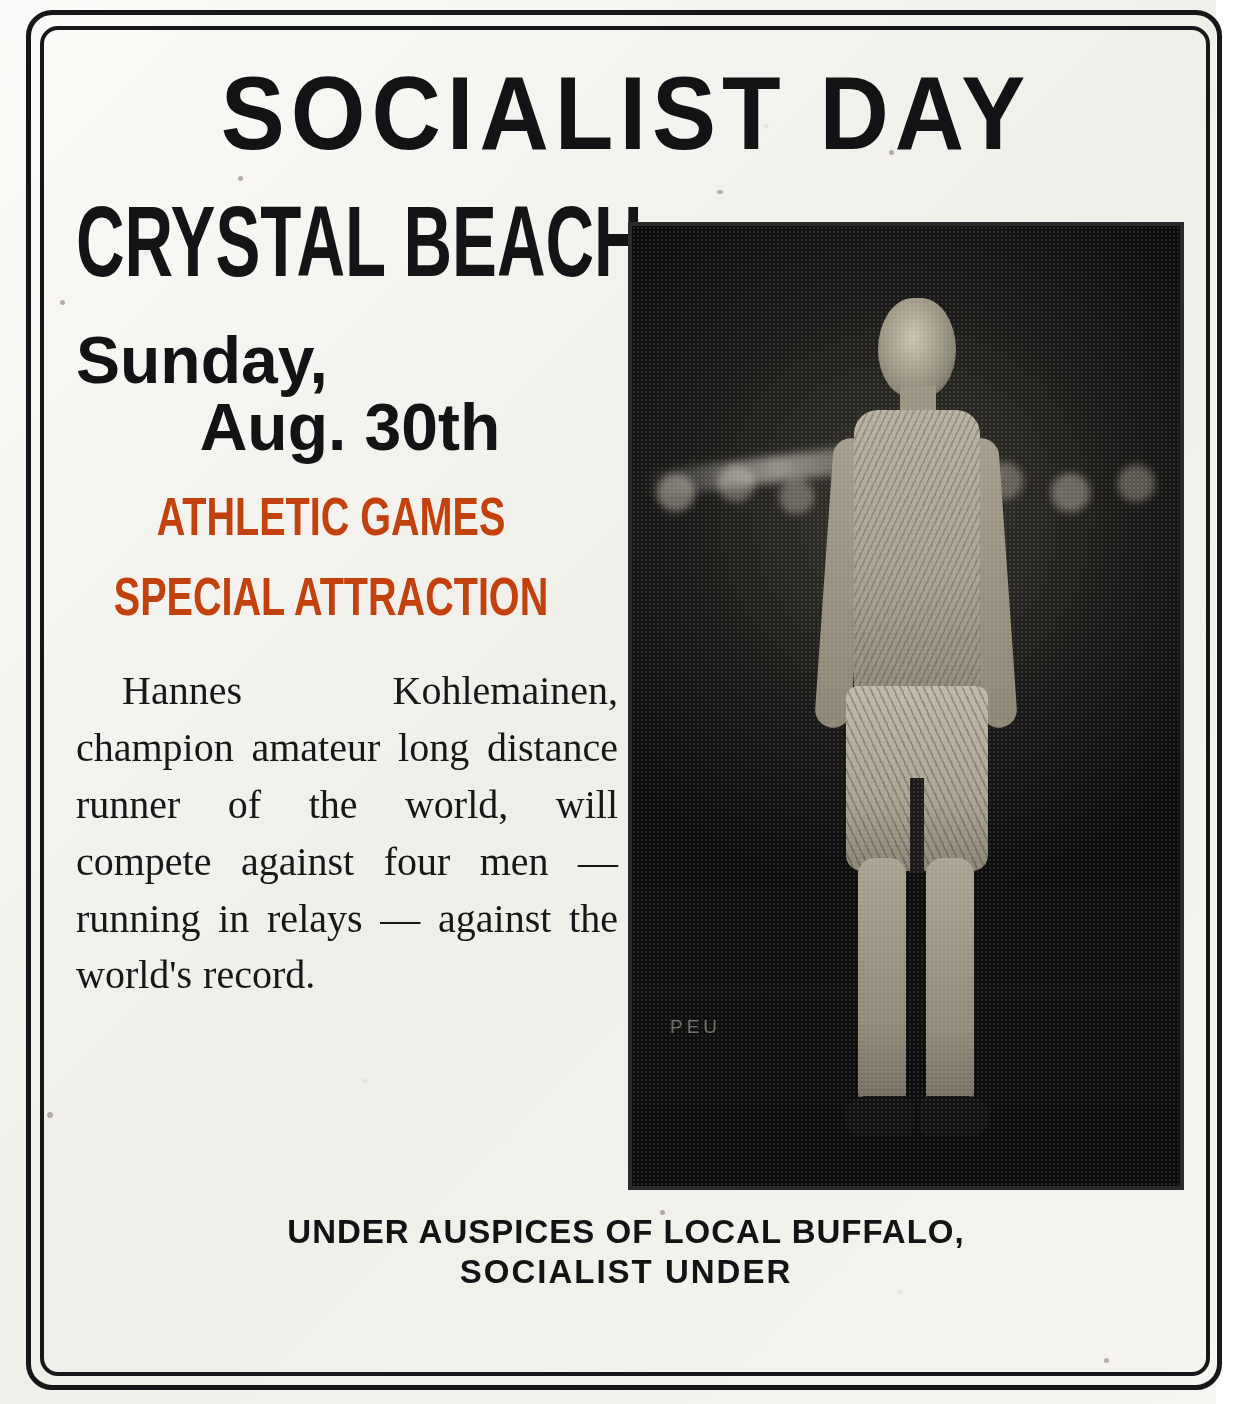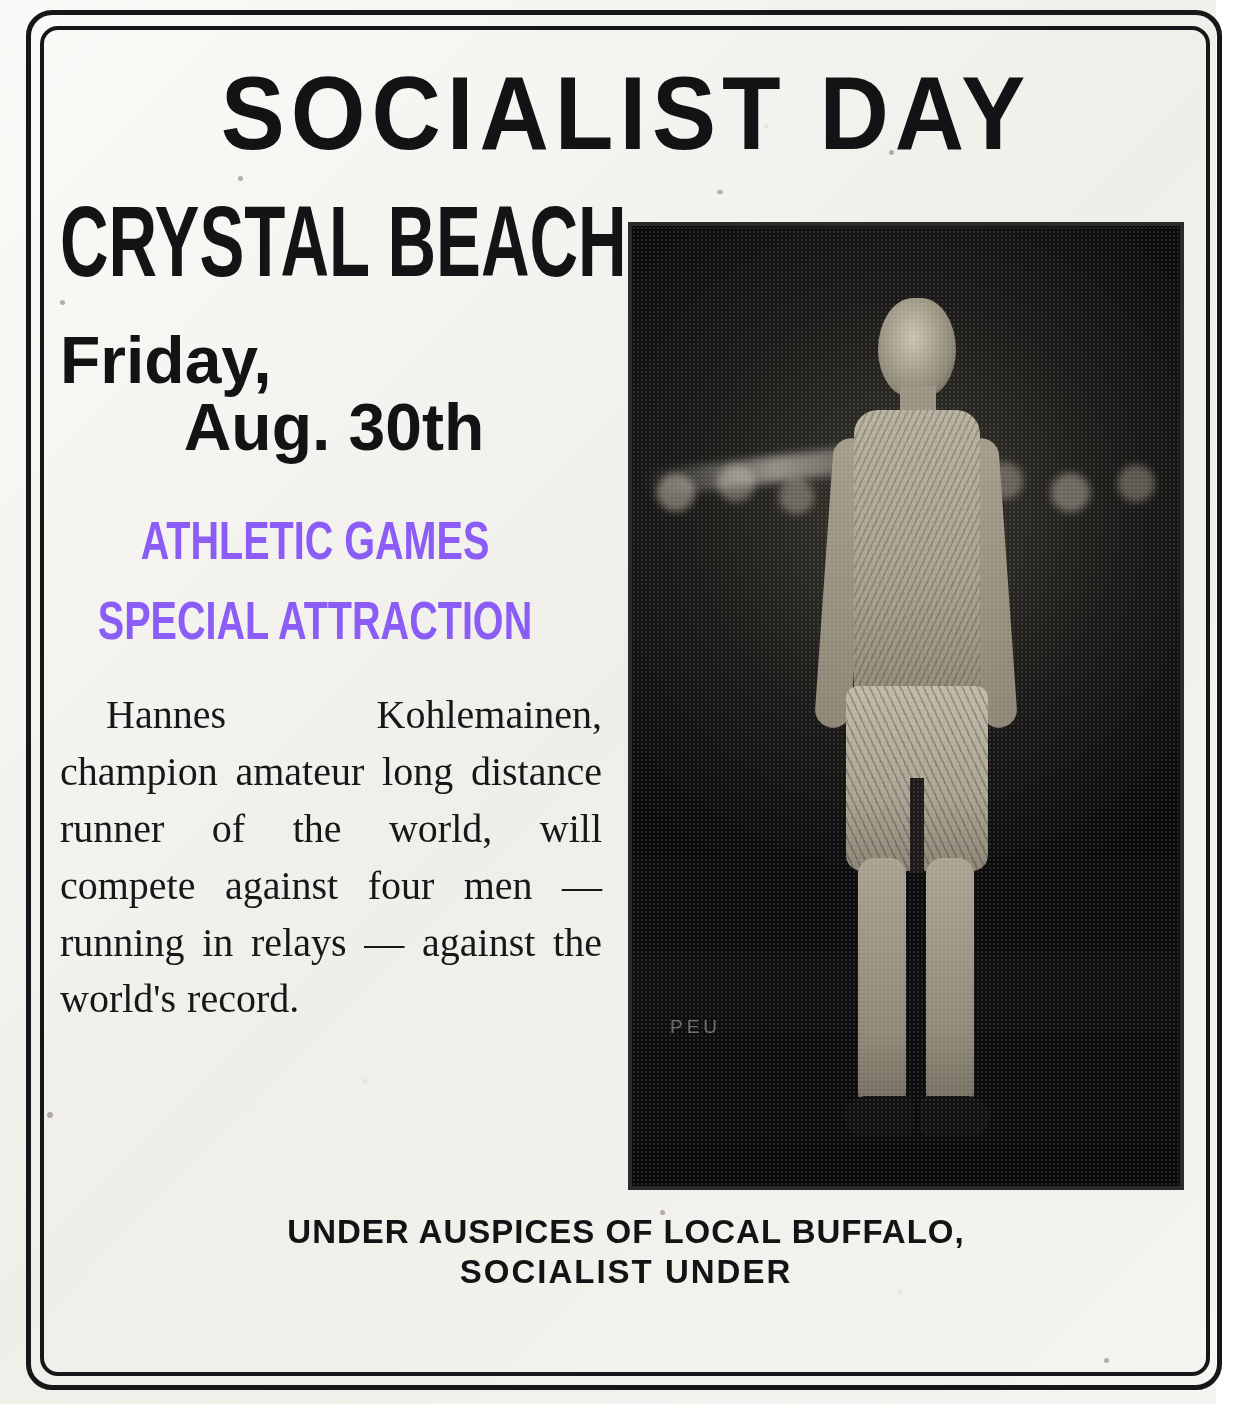--- a/index.html
+++ b/index.html
@@ -80,21 +80,21 @@
     letter-spacing: 6px;
     color: #131316;
     line-height: 1;
     transform: scaleY(1.08);
     transform-origin: top center;
   }
 
   
   #left-column {
     position: absolute;
-    left: 2px;
+    left: 18px;
     top: 150px;
     width: 548px;
   }
 
   #subhead-place {
     font-family: "Liberation Sans Narrow", "Liberation Sans", sans-serif;
     font-weight: 700;
     font-size: 82px;
     line-height: 0.96;
     letter-spacing: 0px;
@@ -110,26 +110,26 @@
     font-weight: 700;
     font-size: 66px;
     line-height: 1.02;
     color: #131316;
     letter-spacing: 0px;
   }
   #date-line-1 { display: block; }
   #date-line-2 { display: block; text-align: center; }
 
   #events-block {
-    margin-top: 52px;
+    margin-top: 28px;
     font-family: "Liberation Sans Narrow", "Liberation Sans", sans-serif;
     font-weight: 700;
     font-size: 46px;
     line-height: 1.0;
-    color: #8b5cf6;
+    color: #c2410c;
     text-align: center;
     padding-right: 38px;
   }
   #events-block .evt {
     display: block;
     transform: scaleX(0.86) scaleY(1.18);
     transform-origin: center top;
     margin-bottom: 34px;
     white-space: nowrap;
   }
@@ -354,21 +354,21 @@
 
   <div id="ad-content">
 
     <div id="headline">SOCIALIST DAY</div>
 
     <div id="left-column">
 
       <div id="subhead-place">CRYSTAL BEACH</div>
 
       <div id="date-block">
-        <span id="date-line-1">Friday,</span>
+        <span id="date-line-1">Sunday,</span>
         <span id="date-line-2">Aug. 30th</span>
       </div>
 
       <div id="events-block">
         <span class="evt">ATHLETIC GAMES</span>
         <span class="evt">SPECIAL ATTRACTION</span>
       </div>
 
       <div id="body-copy">
         <span class="indent">Hannes Kohlemainen, champion amateur long distance runner of the world, will compete against four men — running in relays — against the world's record.</span>

